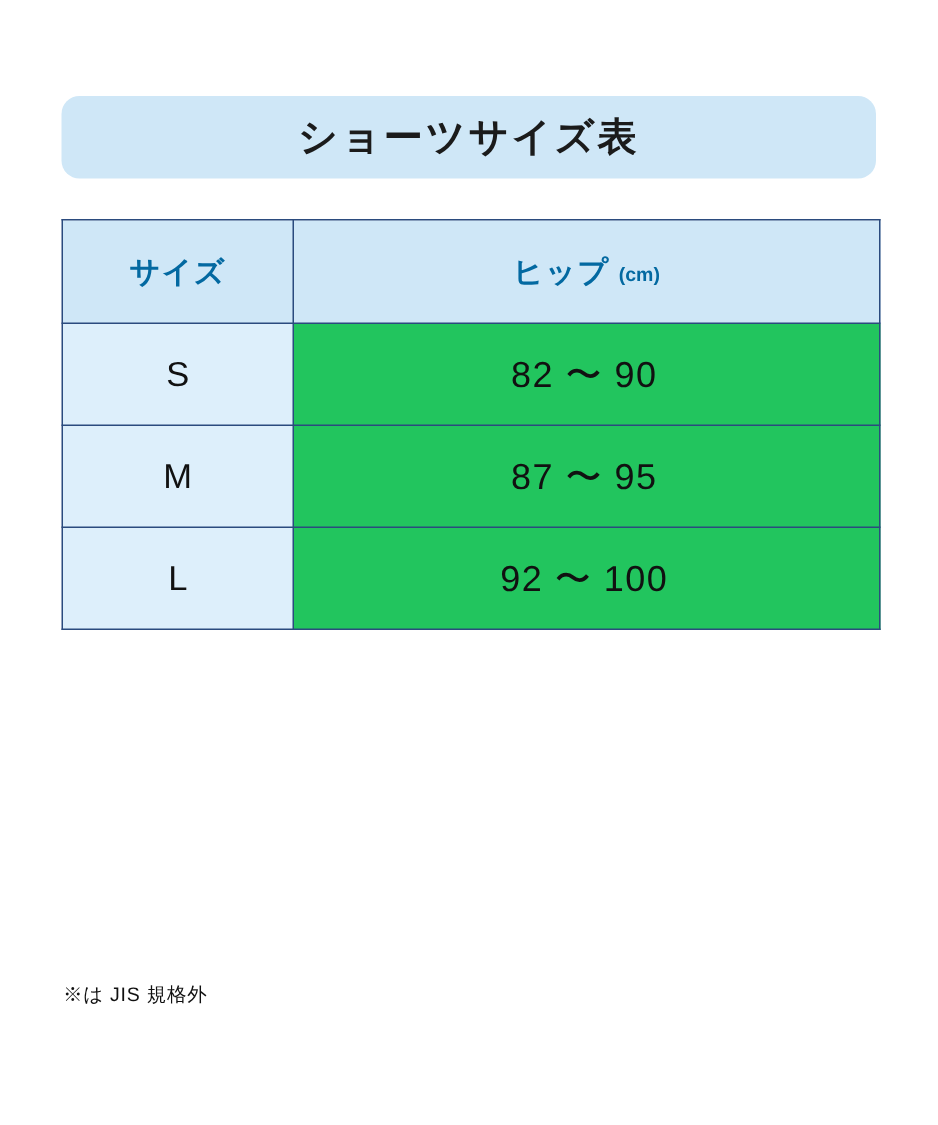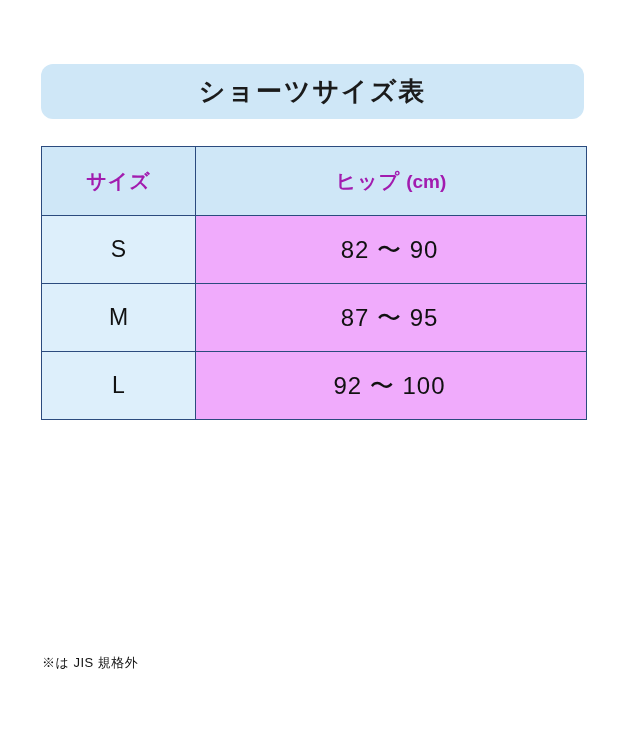--- a/index.html
+++ b/index.html
@@ -53,46 +53,46 @@
     vertical-align: middle;
     padding: 0;
     font-weight: normal;
   }
   .size-table thead th {
     height: 68px;
     background: #cfe7f7;
     font-size: 20px;
     font-weight: bold;
     letter-spacing: 1px;
-    color: #a21caf;
+    color: #0369a1;
   }
   .col-size {
     width: 153px;
   }
   .col-hip {
     width: 390px;
   }
   .unit {
-    font-size: 19px;
+    font-size: 13px;
     font-weight: bold;
     letter-spacing: 0;
     margin-left: 6px;
     vertical-align: middle;
   }
   .size-table tbody td {
     height: 67px;
     font-size: 24px;
     color: #111111;
   }
   .size-table tbody td.cell-size {
     background: #ddeffb;
     font-size: 23px;
   }
   .size-table tbody td.cell-hip {
-    background: #f0abfc;
+    background: #22c55e;
     letter-spacing: 1px;
   }
   .mark {
     font-size: 12px;
     vertical-align: middle;
     margin-left: 3px;
   }
   .footnote {
     position: absolute;
     left: 42px;

